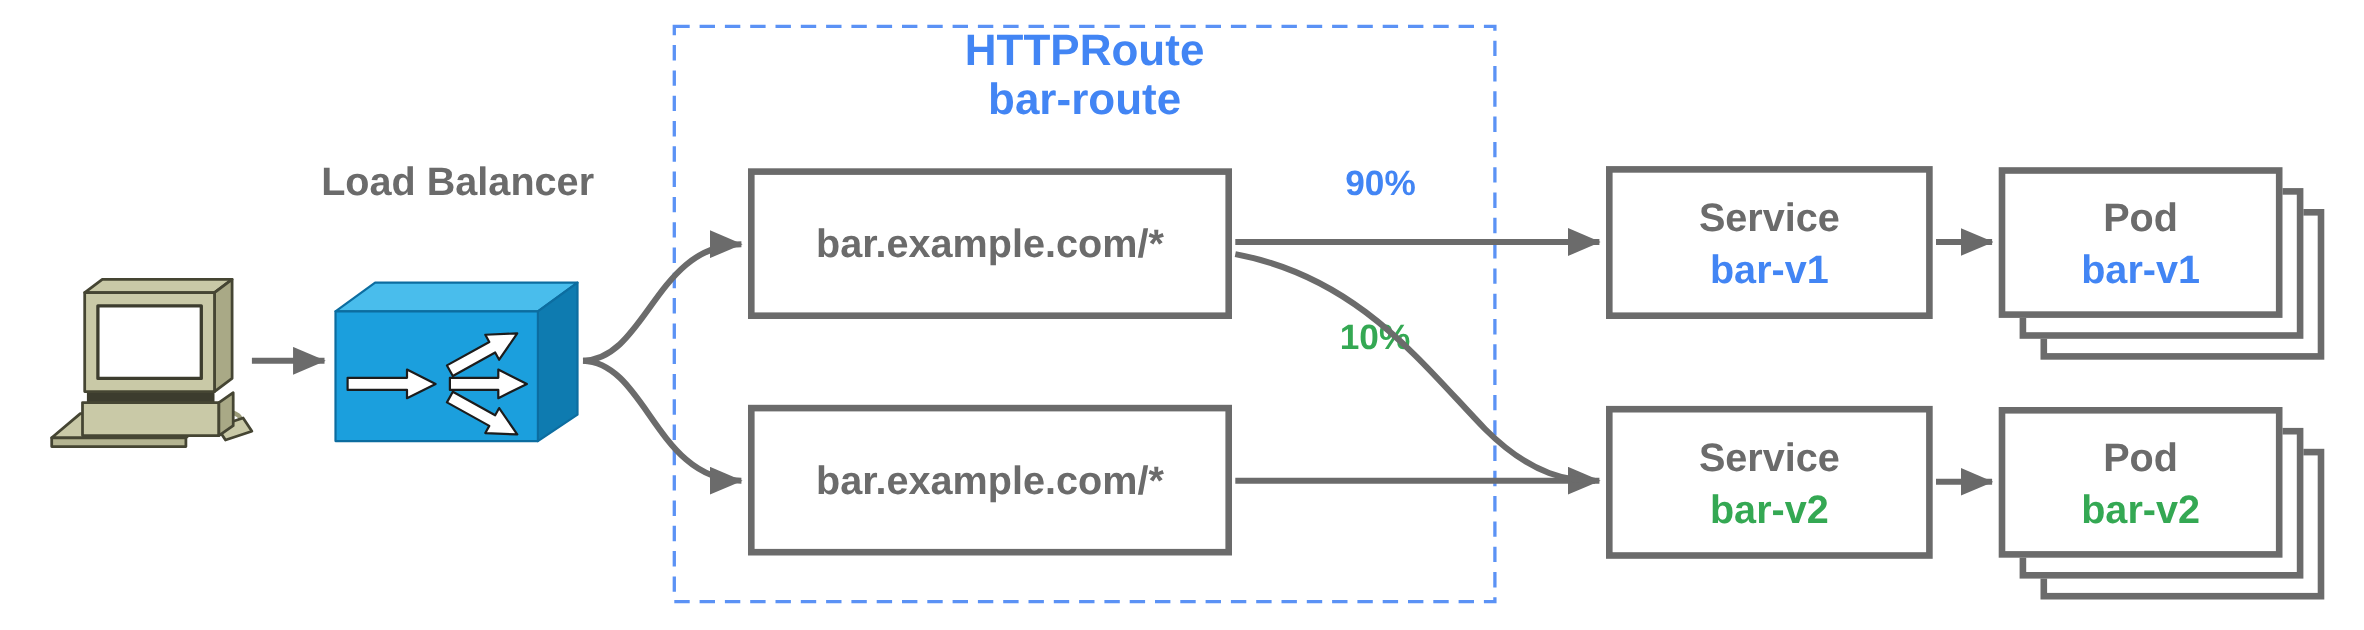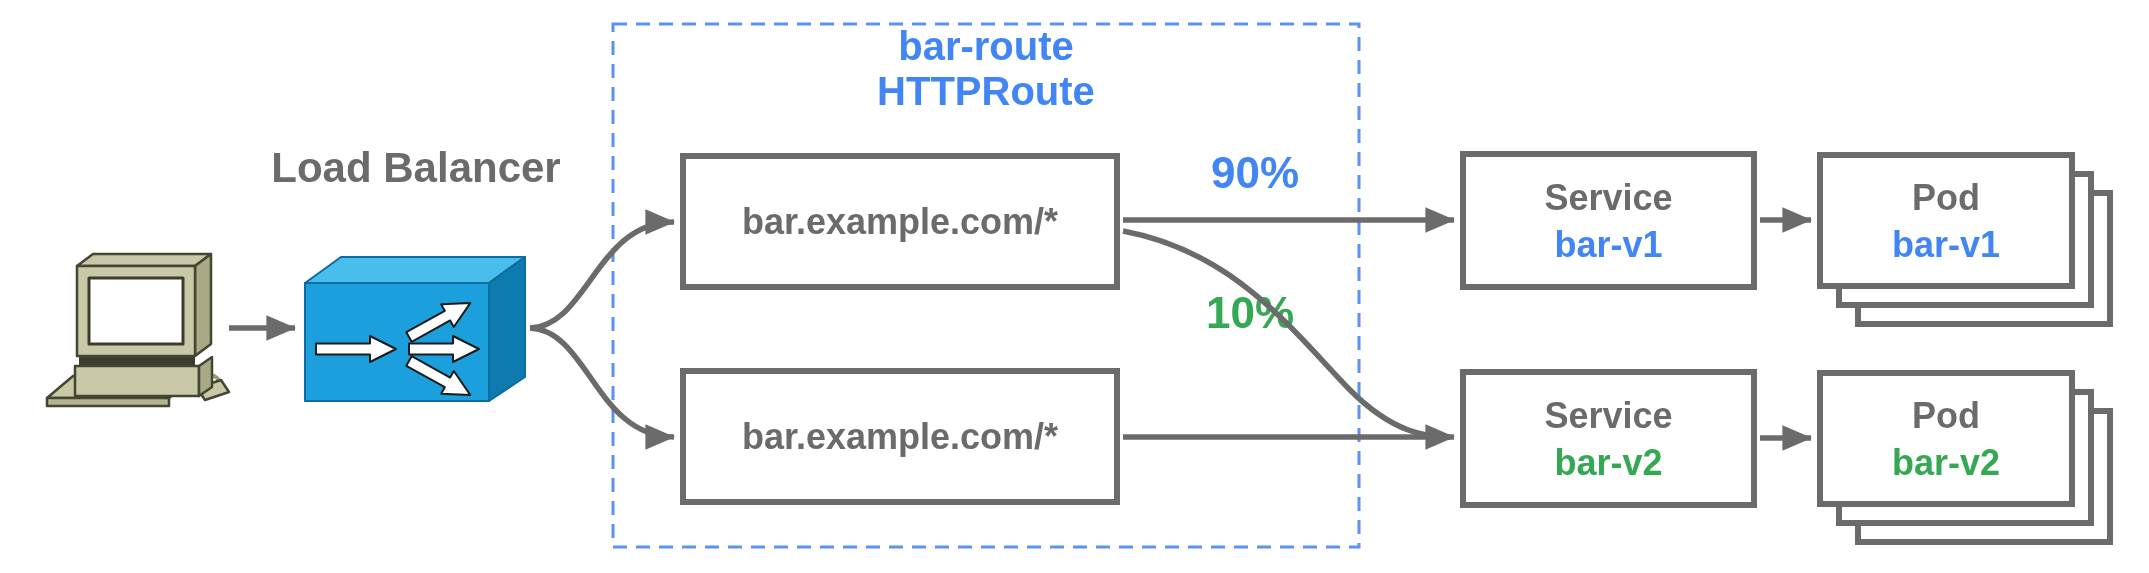--- a/index.html
+++ b/index.html
@@ -20,30 +20,30 @@
   }
   .label {
     position: absolute;
     font-weight: 700;
     text-align: center;
     z-index: 2;
     white-space: nowrap;
   }
   .lb-label {
     left: 226px; top: 144px; width: 380px;
-    font-size: 42px; color: #6b6b6b;
+    font-size: 36px; color: #6b6b6b;
   }
   .route-title {
     position: absolute;
     left: 686px; top: 24px; width: 600px;
     font-size: 40px; font-weight: 700;
     line-height: 45px; text-align: center;
     z-index: 2;
   }
-  .pct { font-size: 44px; }
+  .pct { font-size: 32px; }
   .pct-90 { left: 1175px; top: 148px; width: 160px; }
   .pct-10 { left: 1170px; top: 288px; width: 160px; }
 
   .box {
     position: absolute;
     box-sizing: border-box;
     border: 6px solid #6b6b6b;
     background: #ffffff;
     display: flex;
     flex-direction: column;
@@ -128,22 +128,22 @@
       <path d="M1123,437 H1454" marker-end="url(#ah)"></path>
       <path d="M1123,231 C1235,252 1292,330 1350,390 C1394,434 1428,437 1450,437"></path>
       <path d="M1760,220 H1811" marker-end="url(#ah)"></path>
       <path d="M1760,438 H1811" marker-end="url(#ah)"></path>
     </g>
   </svg>
 
   <div class="label lb-label" style="color: rgb(107, 107, 107);">Load Balancer</div>
 
   <div class="route-title">
+    <div style="color: rgb(66, 133, 244);">HTTPRoute</div>
     <div style="color: rgb(66, 133, 244);">bar-route</div>
-    <div style="color: rgb(66, 133, 244);">HTTPRoute</div>
   </div>
 
   <div class="label pct pct-90" style="color: rgb(66, 133, 244);">90%</div>
   <div class="label pct pct-10" style="color: rgb(52, 168, 83);">10%</div>
 
   <div class="box match-1">
     <div class="gray">bar.example.com/*</div>
   </div>
 
   <div class="box match-2">

